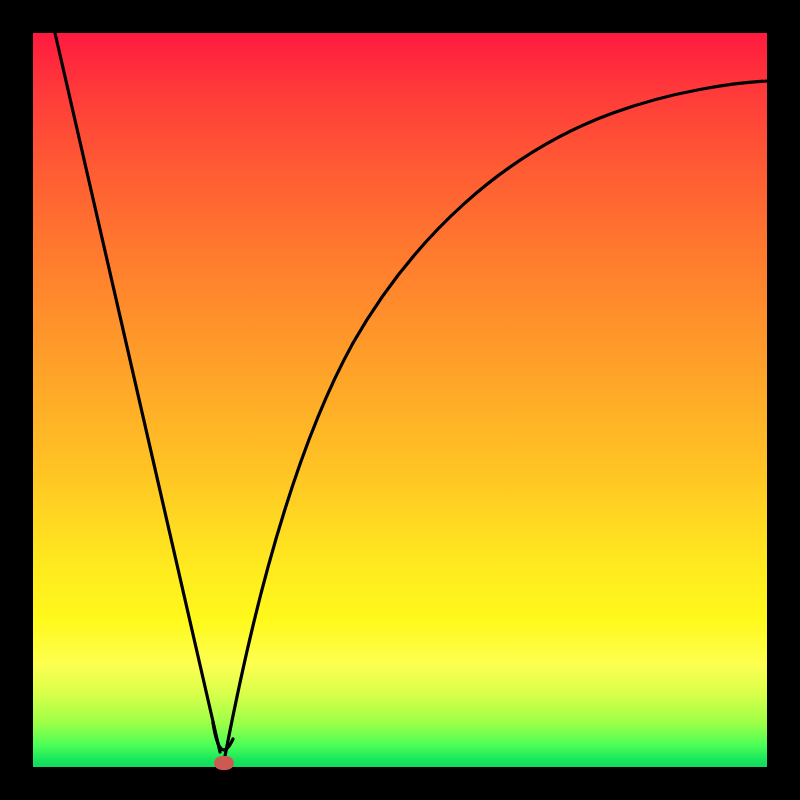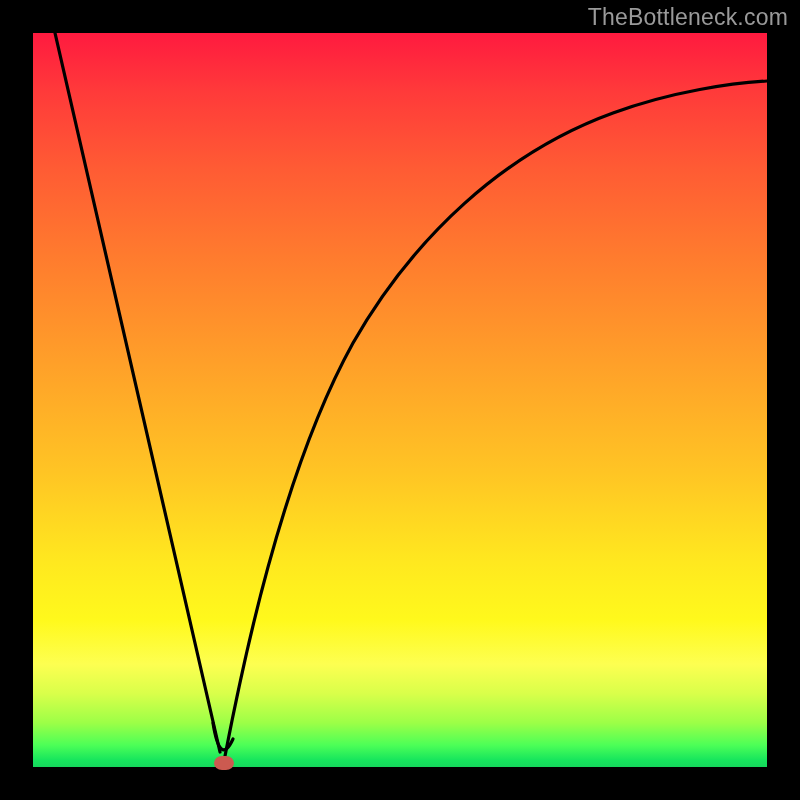--- a/index.html
+++ b/index.html
@@ -88,14 +88,13 @@
       <path d="M 192 723
            C 208 640, 248 440, 320 310
            C 380 205, 470 120, 580 80
            C 640 58, 700 50, 734 48"></path>
     </svg>
 
     <div class="marker" style="left:191px; top:730px;"></div>
 
   </div>
 
-  <div class="watermark">TheBottleneck.com</div>
 </div>
 
 </body></html>

